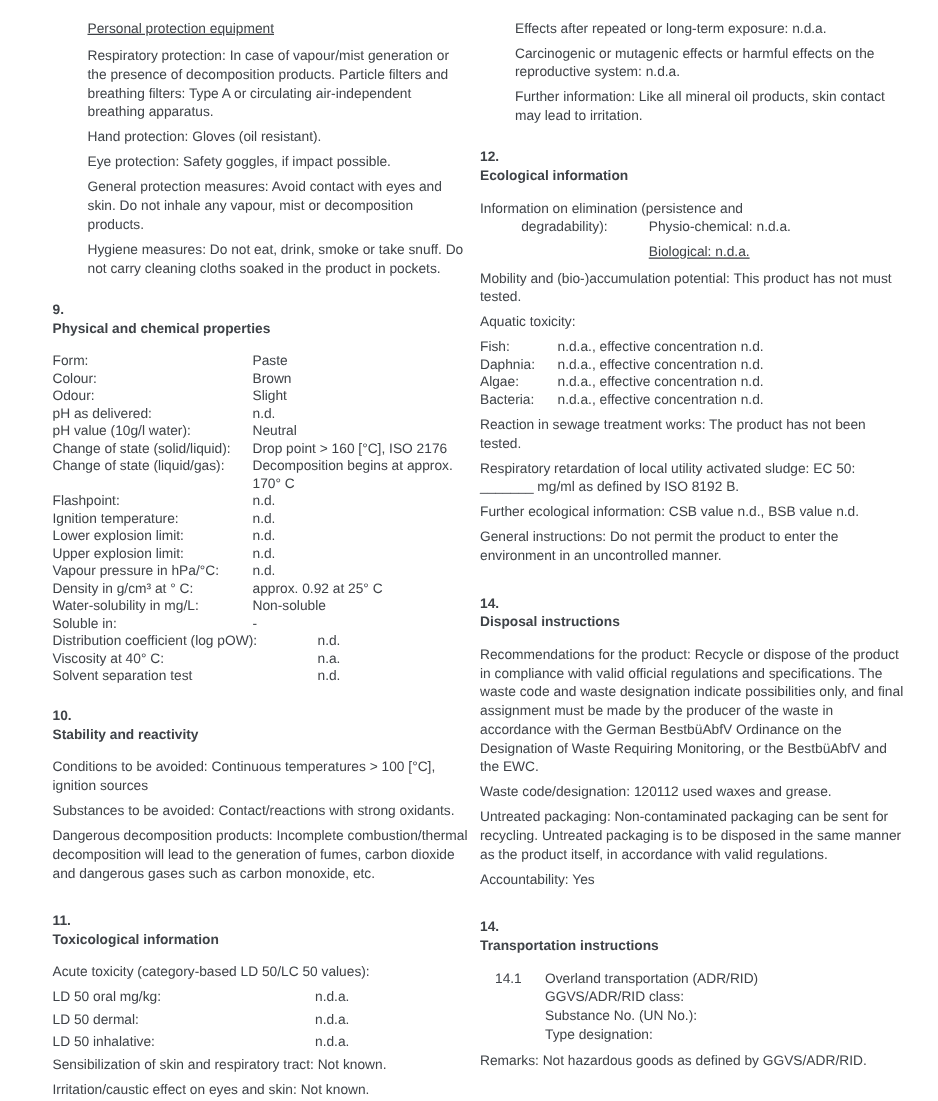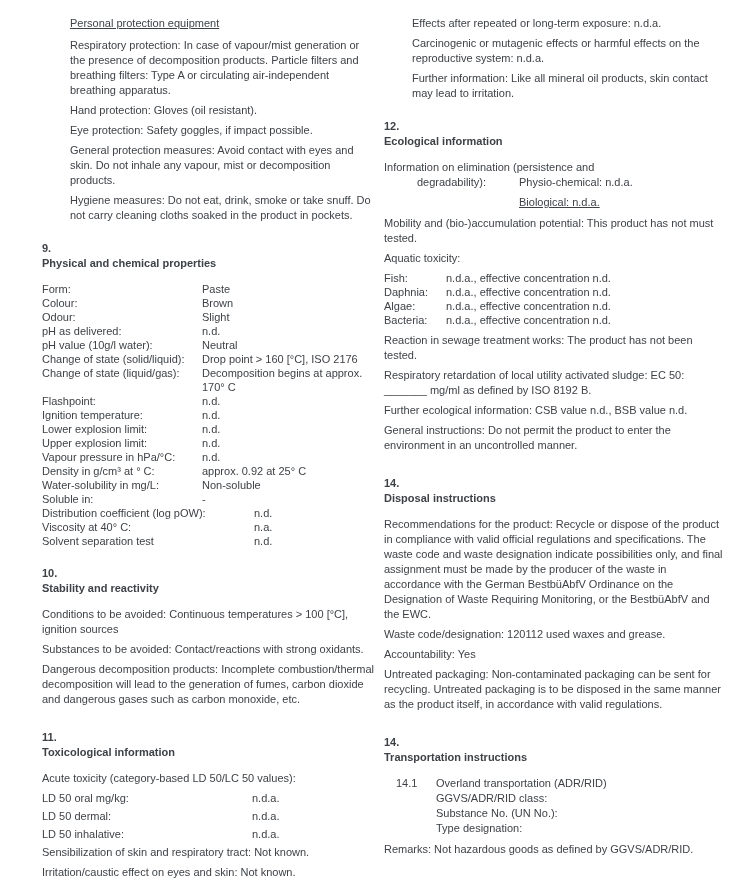--- a/index.html
+++ b/index.html
@@ -218,22 +218,22 @@
         <p>General instructions: Do not permit the product to enter the environment in an uncontrolled manner.</p>
       </div>
     </div>
 
     <div class="section">
       <div class="sec-num">14.</div>
       <div class="sec-body">
         <div class="sec-title">Disposal instructions</div>
         <p>Recommendations for the product: Recycle or dispose of the product in compliance with valid official regulations and specifications. The waste code and waste designation indicate possibilities only, and final assignment must be made by the producer of the waste in accordance with the German BestbüAbfV Ordinance on the Designation of Waste Requiring Monitoring, or the BestbüAbfV and the EWC.</p>
         <p>Waste code/designation: 120112 used waxes and grease.</p>
+        <p>Untreated packaging: Non-contaminated packaging can be sent for recycling. Untreated packaging is to be disposed in the same manner as the product itself, in accordance with valid regulations.</p>
         <p>Accountability: Yes</p>
-        <p>Untreated packaging: Non-contaminated packaging can be sent for recycling. Untreated packaging is to be disposed in the same manner as the product itself, in accordance with valid regulations.</p>
       </div>
     </div>
 
     <div class="section">
       <div class="sec-num">14.</div>
       <div class="sec-body">
         <div class="sec-title">Transportation instructions</div>
         <div class="sub-block">
           <div class="sub-num">14.1</div>
           <div>

